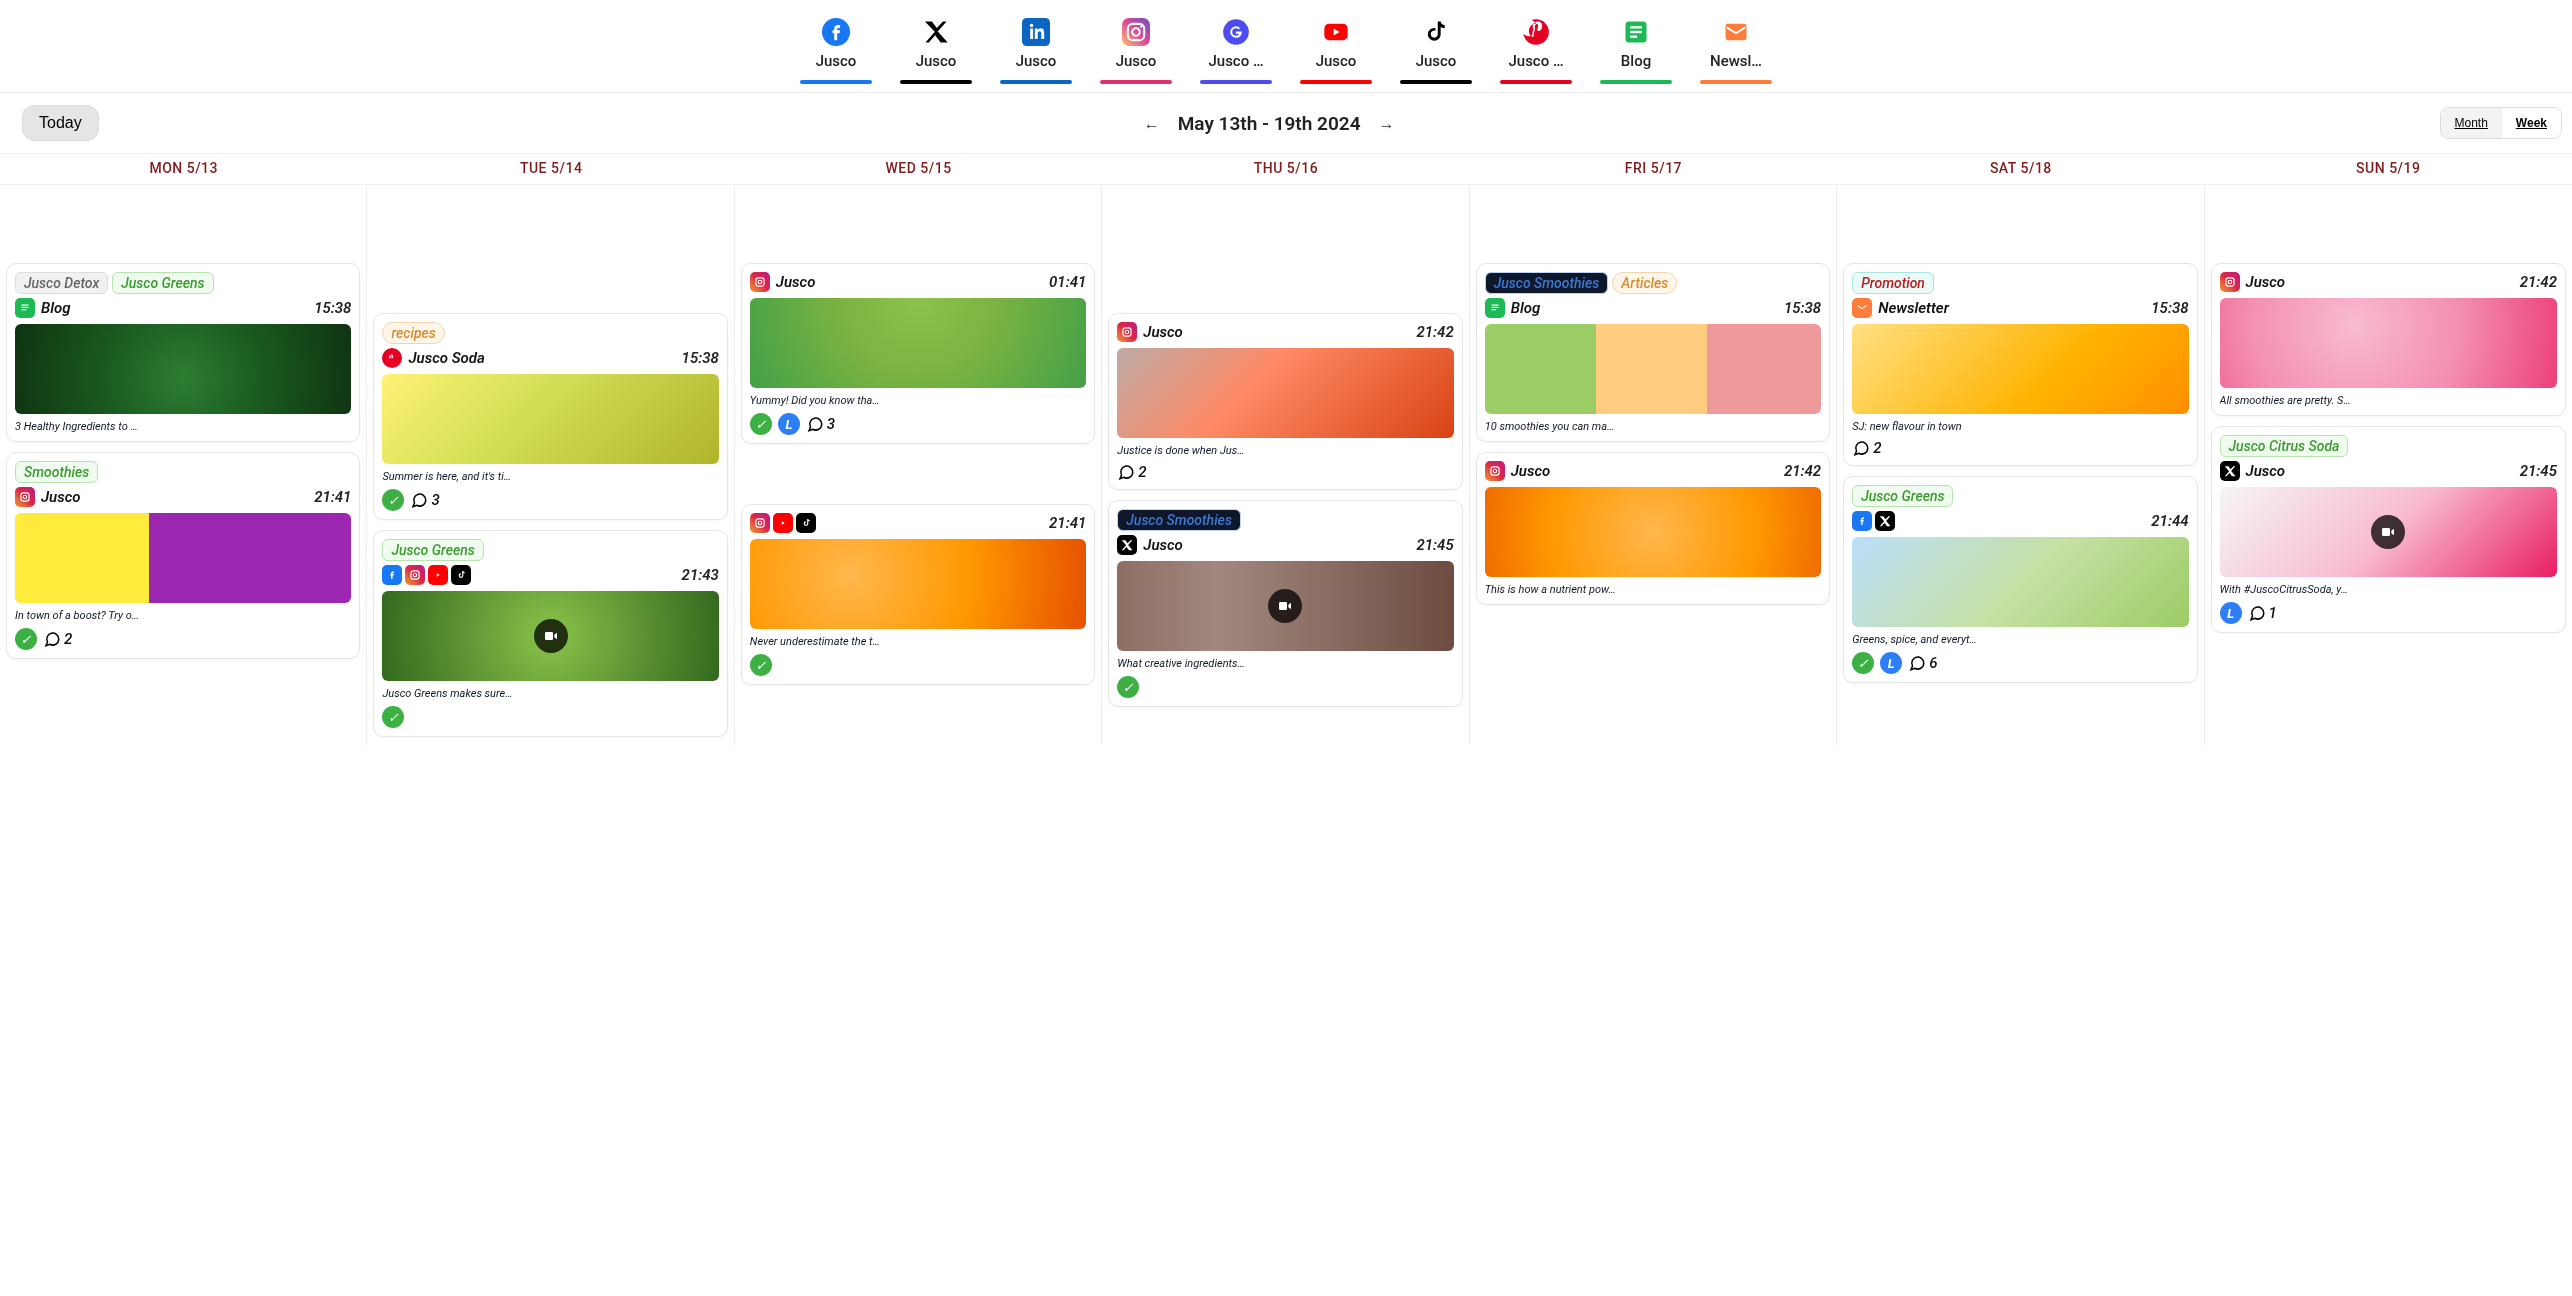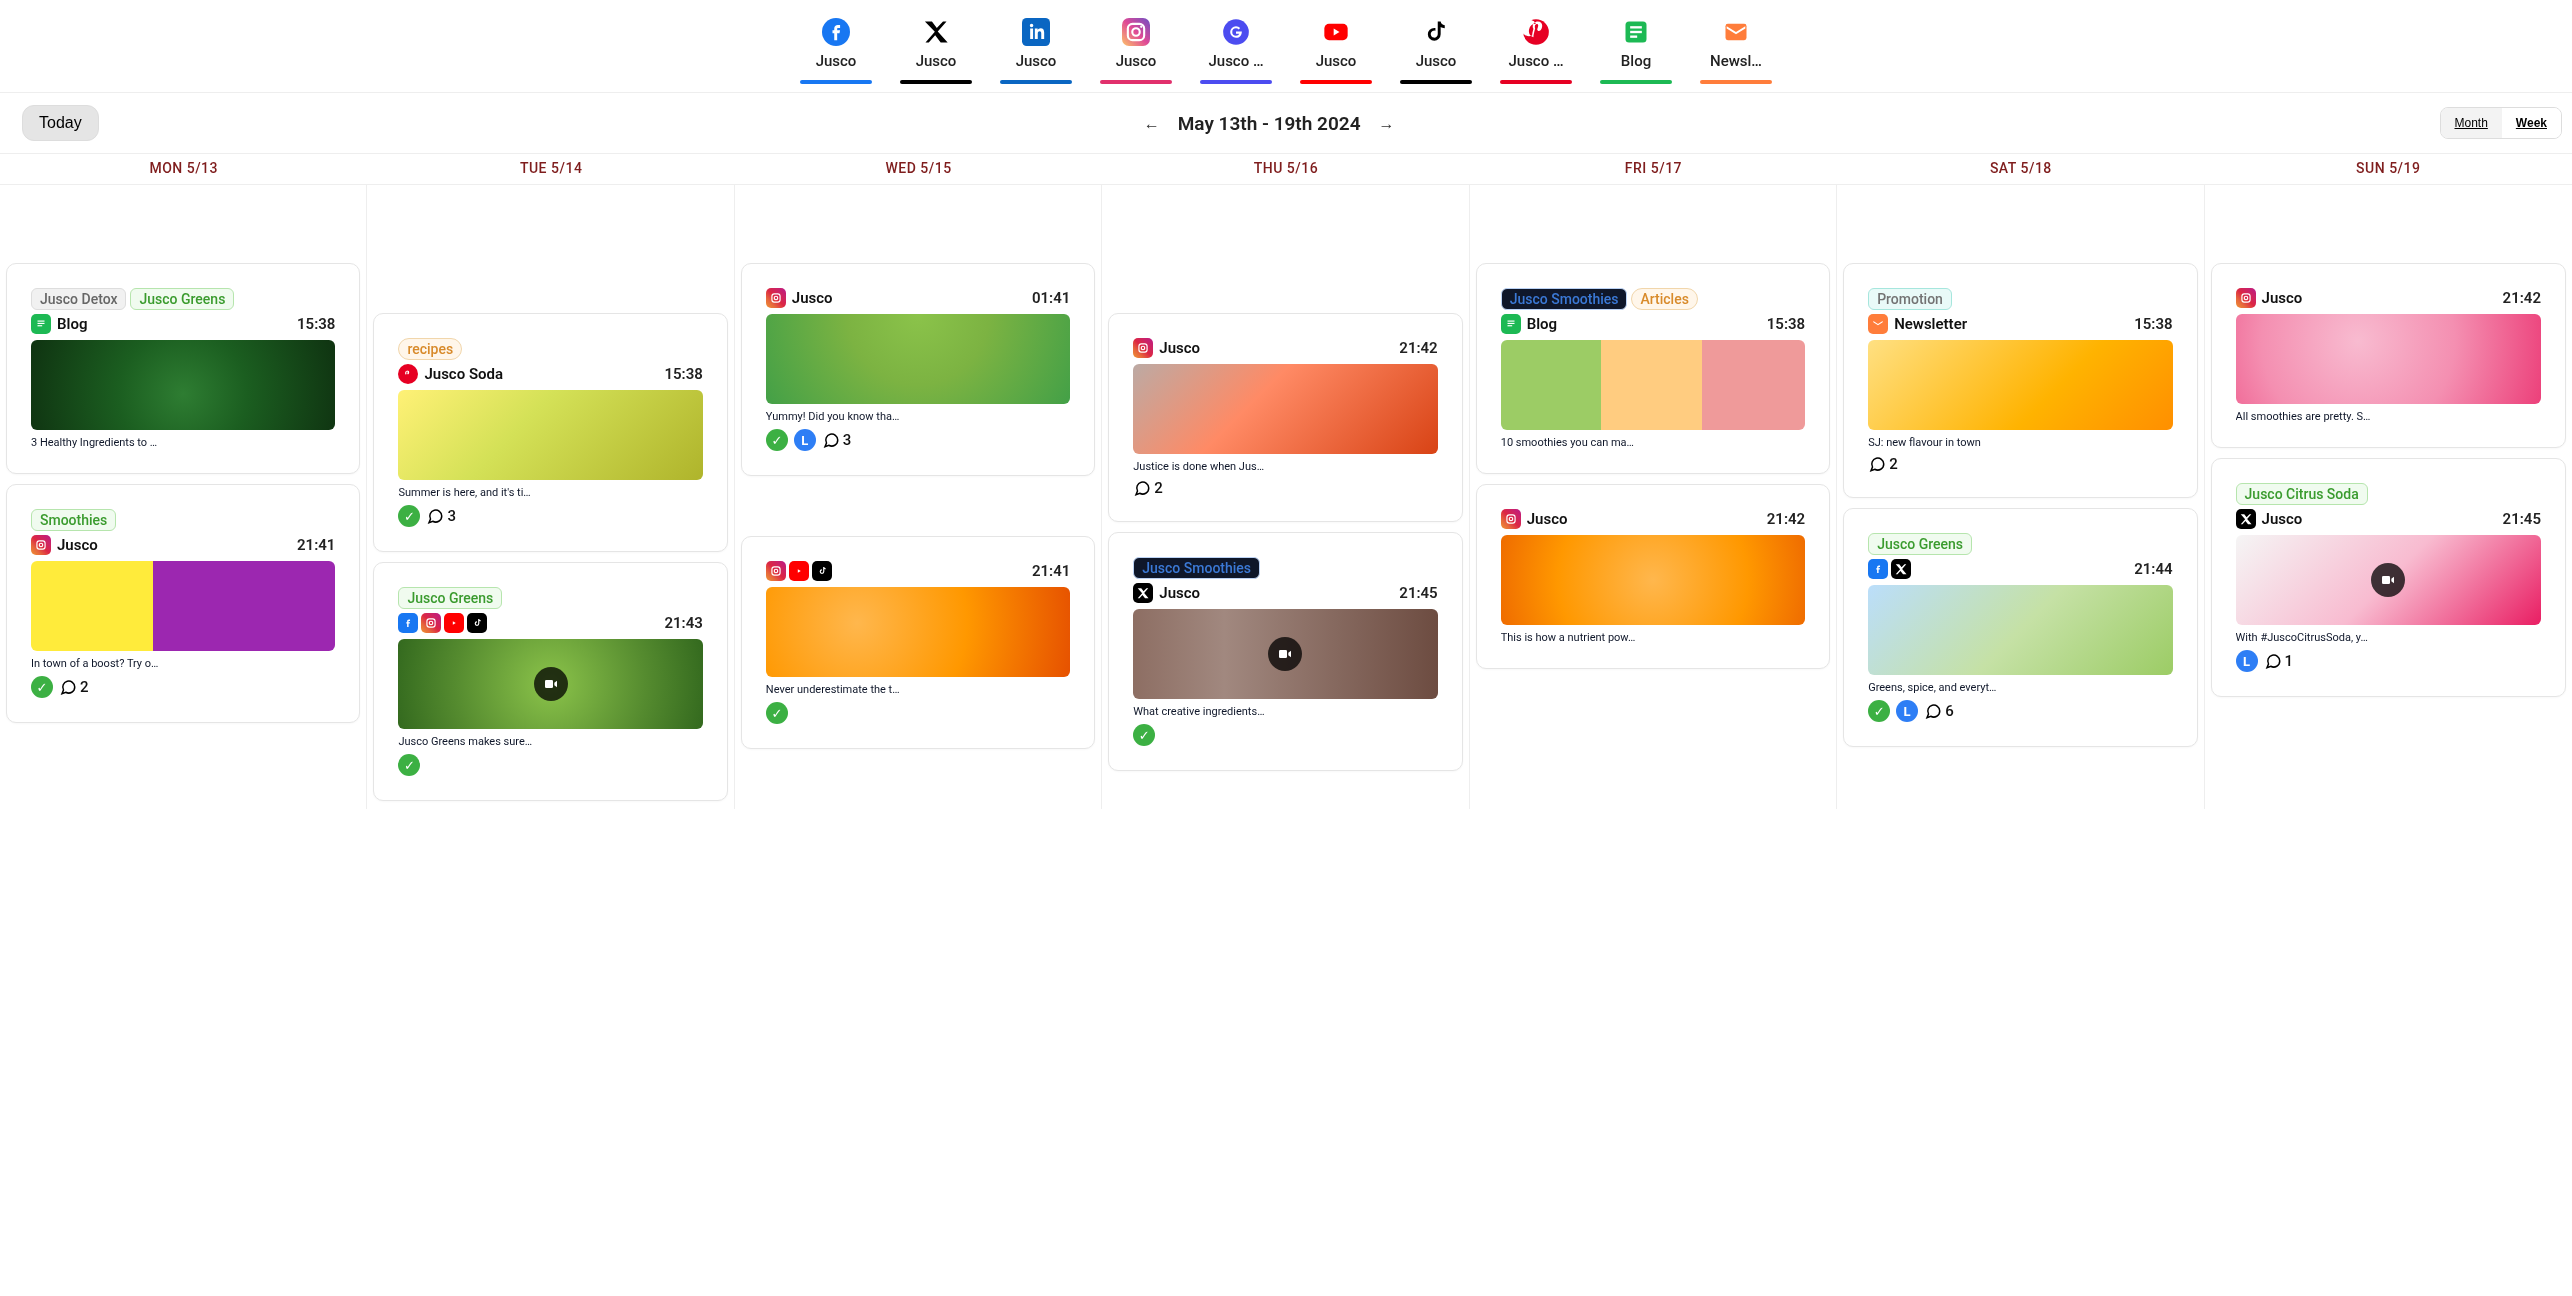--- a/index.html
+++ b/index.html
@@ -26,28 +26,28 @@
 
 .day-headers { display: grid; grid-template-columns: repeat(7, 1fr); border-bottom: 1px solid #eee; }
 .day-header { text-align: center; padding: 6px 0 8px; color: #7f1d1d; font-size: 14px; font-weight: 500; letter-spacing: 0.5px; }
 
 
 .columns { display: grid; grid-template-columns: repeat(7, 1fr); }
 .col { border-right: 1px solid #eee; padding: 8px 6px; min-height: 560px; display: flex; flex-direction: column; gap: 10px; }
 .col:last-child { border-right: none; }
 
 
-.card { border: 1px solid #e5e5e5; border-radius: 10px; padding: 24px; background: #fff; box-shadow: 0 1px 2px rgba(0,0,0,0.03); }
+.card { border: 1px solid #e5e5e5; border-radius: 10px; padding: 8px; background: #fff; box-shadow: 0 1px 2px rgba(0,0,0,0.03); font-style: italic; }
 .card .tags-row { display: flex; flex-wrap: wrap; gap: 4px; margin-bottom: 4px; }
 .tag { display: inline-block; padding: 2px 8px; border-radius: 6px; font-size: 14px; font-weight: 500; border: 1px solid transparent; }
 .tag.gray { background: #f1f1f1; color: #666; border-color: #ddd; }
 .tag.green { background: #f0fbef; color: #3a9b2e; border-color: #b6e5ad; }
 .tag.orange { background: #fff6ea; color: #d88a2a; border-color: #f1d6ab; border-radius: 11px; }
 .tag.blue { background: #0f172a; color: #3b79d6; border-color: #bcd3f5; }
-.tag.teal { background: #e9faf8; color: #737373; border-color: #a6e6dd; }
+.tag.teal { background: #e9faf8; color: #b91c1c; border-color: #a6e6dd; }
 
 .card-header { display: flex; align-items: center; justify-content: space-between; margin-bottom: 6px; }
 .card-header-left { display: flex; align-items: center; gap: 6px; }
 .card-header-left .label { font-weight: 600; font-size: 15px; }
 .card-time { font-size: 15px; font-weight: 600; color: #222; }
 
 .card-img { width: 100%; height: 90px; border-radius: 6px; position: relative; background: #ccc; display: block; }
 .card-img .video-badge { position: absolute; top: 50%; left: 50%; transform: translate(-50%,-50%); width: 34px; height: 34px; background: rgba(0,0,0,0.75); border-radius: 50%; display: flex; align-items: center; justify-content: center; color: #fff; }
 
 .card-caption { margin-top: 6px; font-size: 11px; color: #0f172a; white-space: nowrap; overflow: hidden; text-overflow: ellipsis; }

